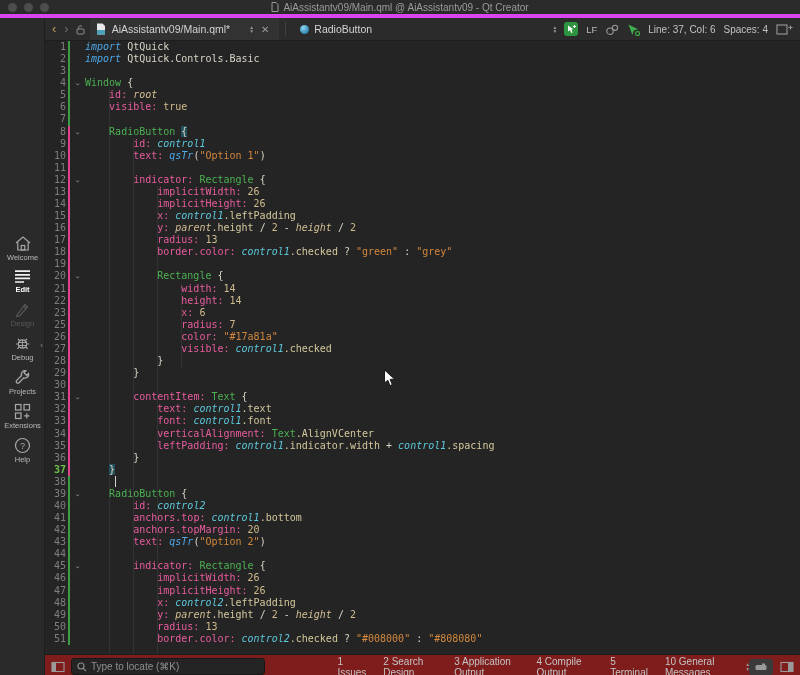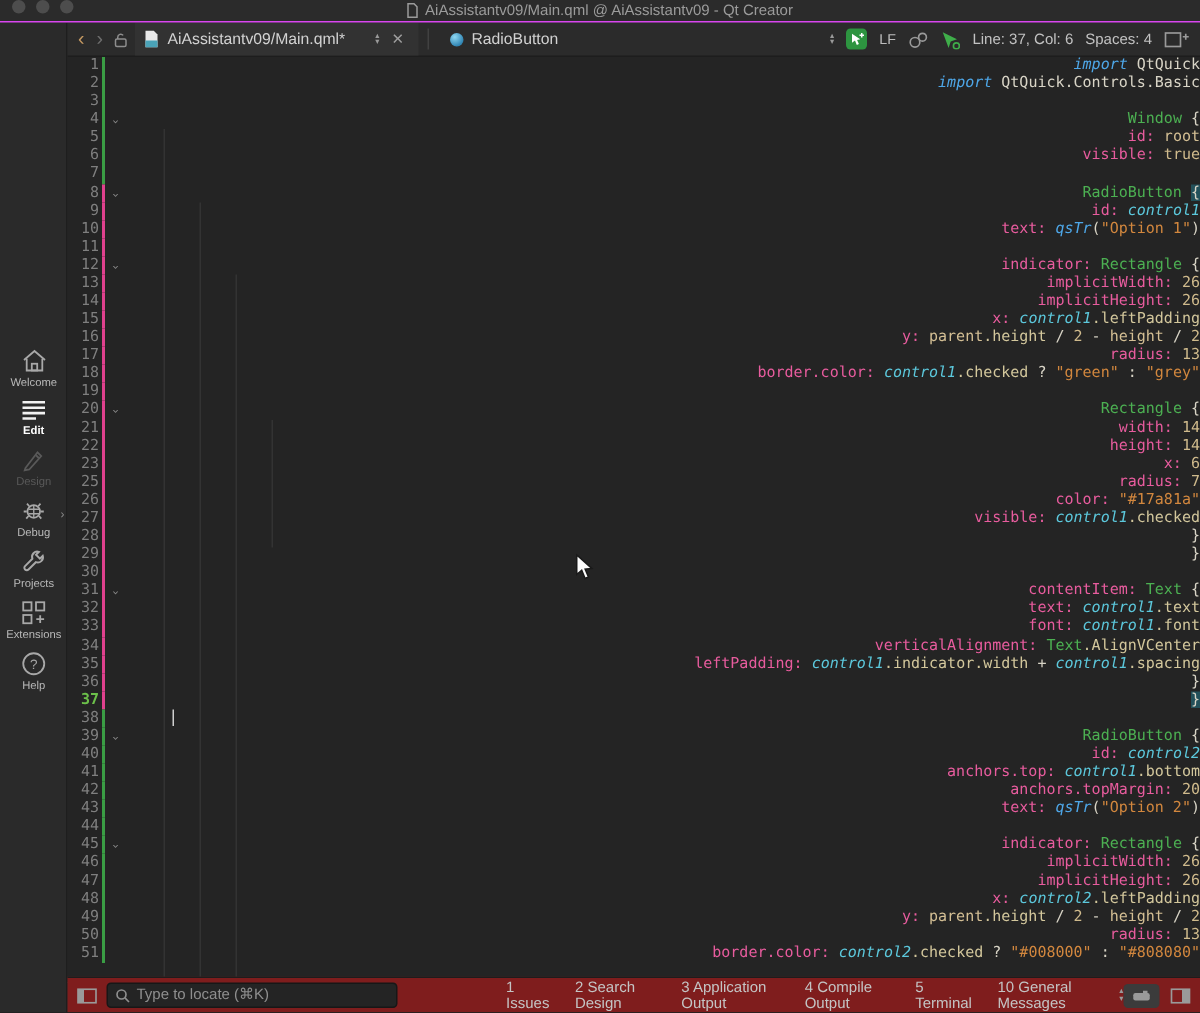--- a/index.html
+++ b/index.html
@@ -1,19 +1,19 @@
 <!DOCTYPE html>
 <html style="--kw: #4ea7e8; --ty: #4cb052; --pr: #e85c9e; --idc: #5cc8dc; --idw: #d4bf94; --nu: #cfba8c; --st: #d2873e; --me: #d3c79c; --pl: #d8d4c6; --hbbg: #23505a; --barGreen: #3a9d44; --barPink: #e0418e; --curline: #6cc04a; --accentGreen: #2d9440; --navGold: #c69a62; --qmlBlue: #3186b4;"><head>
 <meta charset="utf-8">
 <style>
   html,body{margin:0;padding:0;background:#1d1d1d;}
   .app{position:relative;width:800px;height:675px;background:#282828;overflow:hidden;
        font-family:"Liberation Sans",sans-serif;-webkit-font-smoothing:antialiased;}
   
-  .titlebar{height:14px;background:#2b2b2b;border-bottom:1px solid #d946ef;display:flex;position:relative;}
+  .titlebar{height:14px;background:#2b2b2b;border-bottom:4px solid #d946ef;display:flex;align-items:center;position:relative;}
   .traffic{display:flex;gap:7px;margin-left:8px;}
   .tl{width:9px;height:9px;border-radius:50%;background:#4d4d4d;}
   .title-center{position:absolute;left:0;right:0;top:0;bottom:0;display:flex;justify-content:center;align-items:center;gap:4px;color:#9b9b9b;font-size:10px;pointer-events:none;}
   
   .main{display:flex;height:660px;}
   .sidebar{width:45px;background:#2a2a2a;border-right:1px solid #1e1e1e;display:flex;flex-direction:row;align-items:center;padding-top:2px;box-sizing:border-box;}
   .side-item{width:45px;display:flex;flex-direction:column;align-items:center;padding:4px 0 3px;color:#a8a8a8;position:relative;}
   .side-item .lbl{font-size:7.5px;margin-top:1px;color:#b9b9b9;}
   .side-item.active{color:#f2f2f2;}
   .side-item.active .lbl{color:#fff;font-weight:bold;}
@@ -46,26 +46,26 @@
   
   .editor{flex:1;position:relative;background:#242424;overflow:hidden;}
   .guide{position:absolute;width:1px;background:rgba(255,255,255,0.07);}
   .lines{position:absolute;left:0;top:0;right:0;display:flex;flex-direction:column;font-family:"DejaVu Sans Mono",monospace;font-size:10px;}
   .line{display:flex;height:12.08px;line-height:12.2px;white-space:pre;}
   .num{width:21px;text-align:right;color:#7f7f7f;flex:none;}
   .num.cur{color:var(--curline,#6cc04a);font-weight:bold;}
   .bar{width:2px;margin-left:2px;flex:none;}
   .fold{width:15px;flex:none;position:relative;}
   .fold .chev{position:absolute;left:4px;top:1px;font-style:normal;color:#8a8a8a;font-size:8px;display:inline-block;transform:rotate(90deg);}
-  .code{flex:1;white-space:pre;text-align:right;}
+  .code{flex:1;white-space:pre;}
   .tok-kw{color:var(--kw,#4ea7e8);font-style:italic;}
   .tok-ty{color:var(--ty,#4cb052);}
   .tok-pr{color:var(--pr,#e85c9e);}
   .tok-idc{color:var(--idc,#5cc8dc);font-style:italic;}
-  .tok-idw{color:var(--idw,#d4bf94);}
+  .tok-idw{color:var(--idw,#d4bf94);font-style:italic;}
   .tok-nu{color:var(--nu,#cfba8c);}
   .tok-st{color:var(--st,#d2873e);}
   .tok-me{color:var(--me,#d3c79c);}
   .tok-pl{color:var(--pl,#d8d4c6);}
   .tok-hb{color:var(--pl,#d8d4c6);background:var(--hbbg,#23505a);}
   .caret{position:absolute;width:1px;height:11px;background:#cfcfcf;}
   
   .statusbar{height:23px;background:#7f1d1d;border-top:1px solid #1d1d1d;display:flex;align-items:center;font-size:10px;color:#c2c2c2;flex:none;}
   .sb-toggle{padding:0 6px;color:#9a9a9a;}
   .locator{display:flex;align-items:center;gap:4px;width:232px;height:15px;background:#242424;border:1px solid #171717;border-radius:3px;padding:0 5px;margin-right:72px;}

